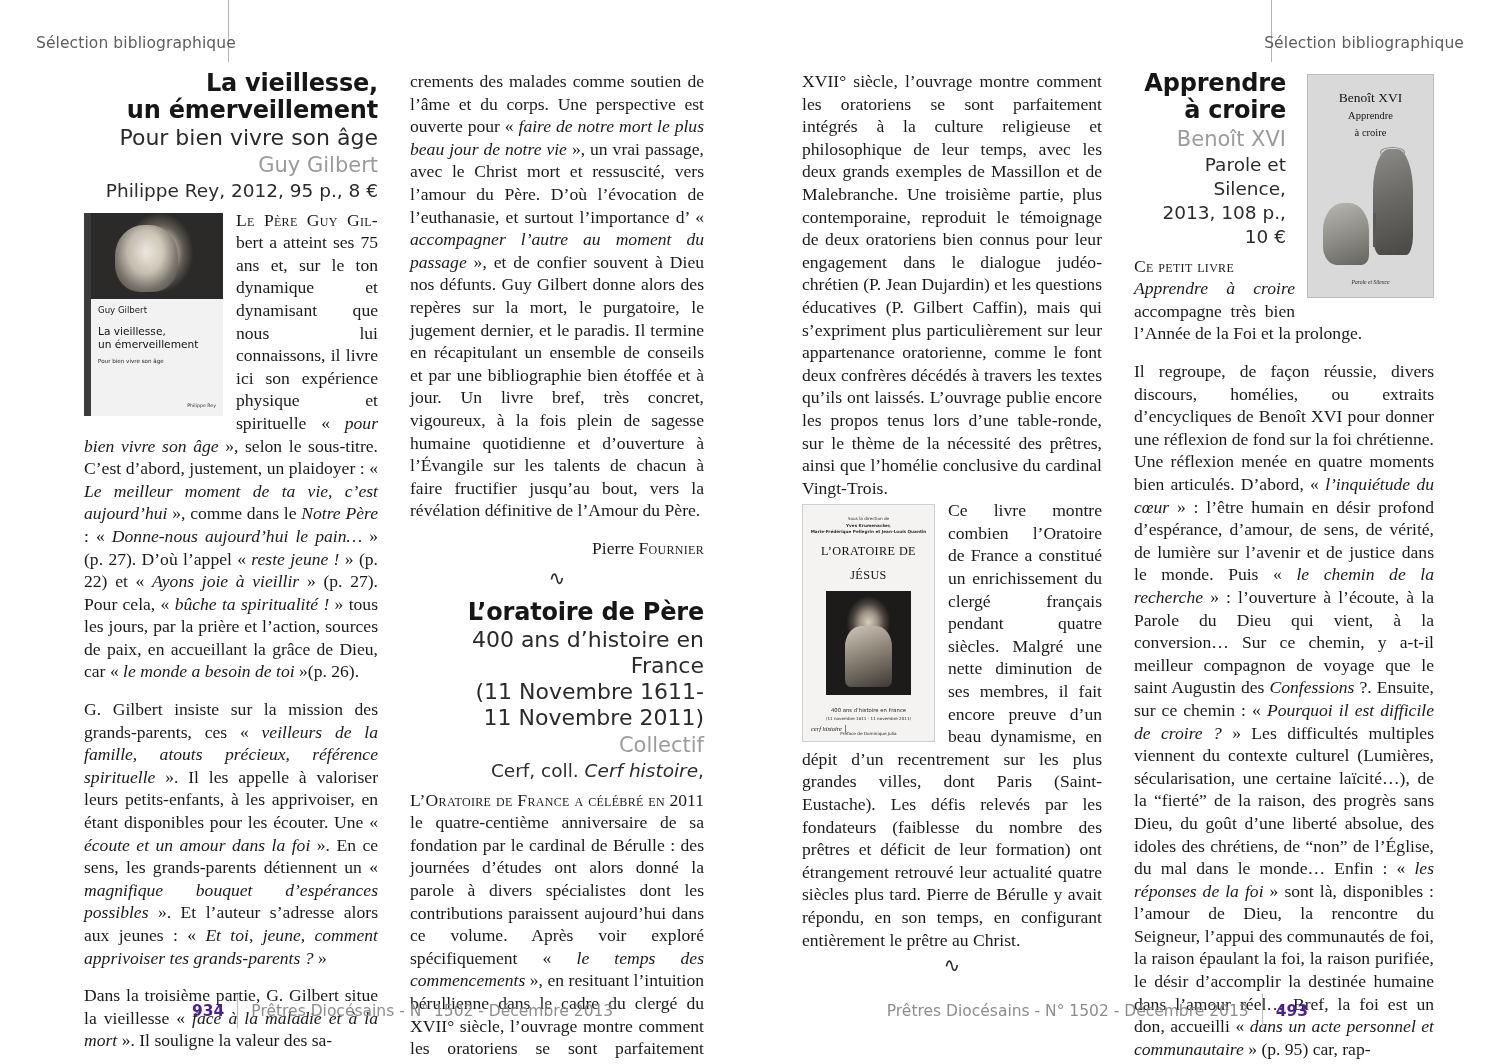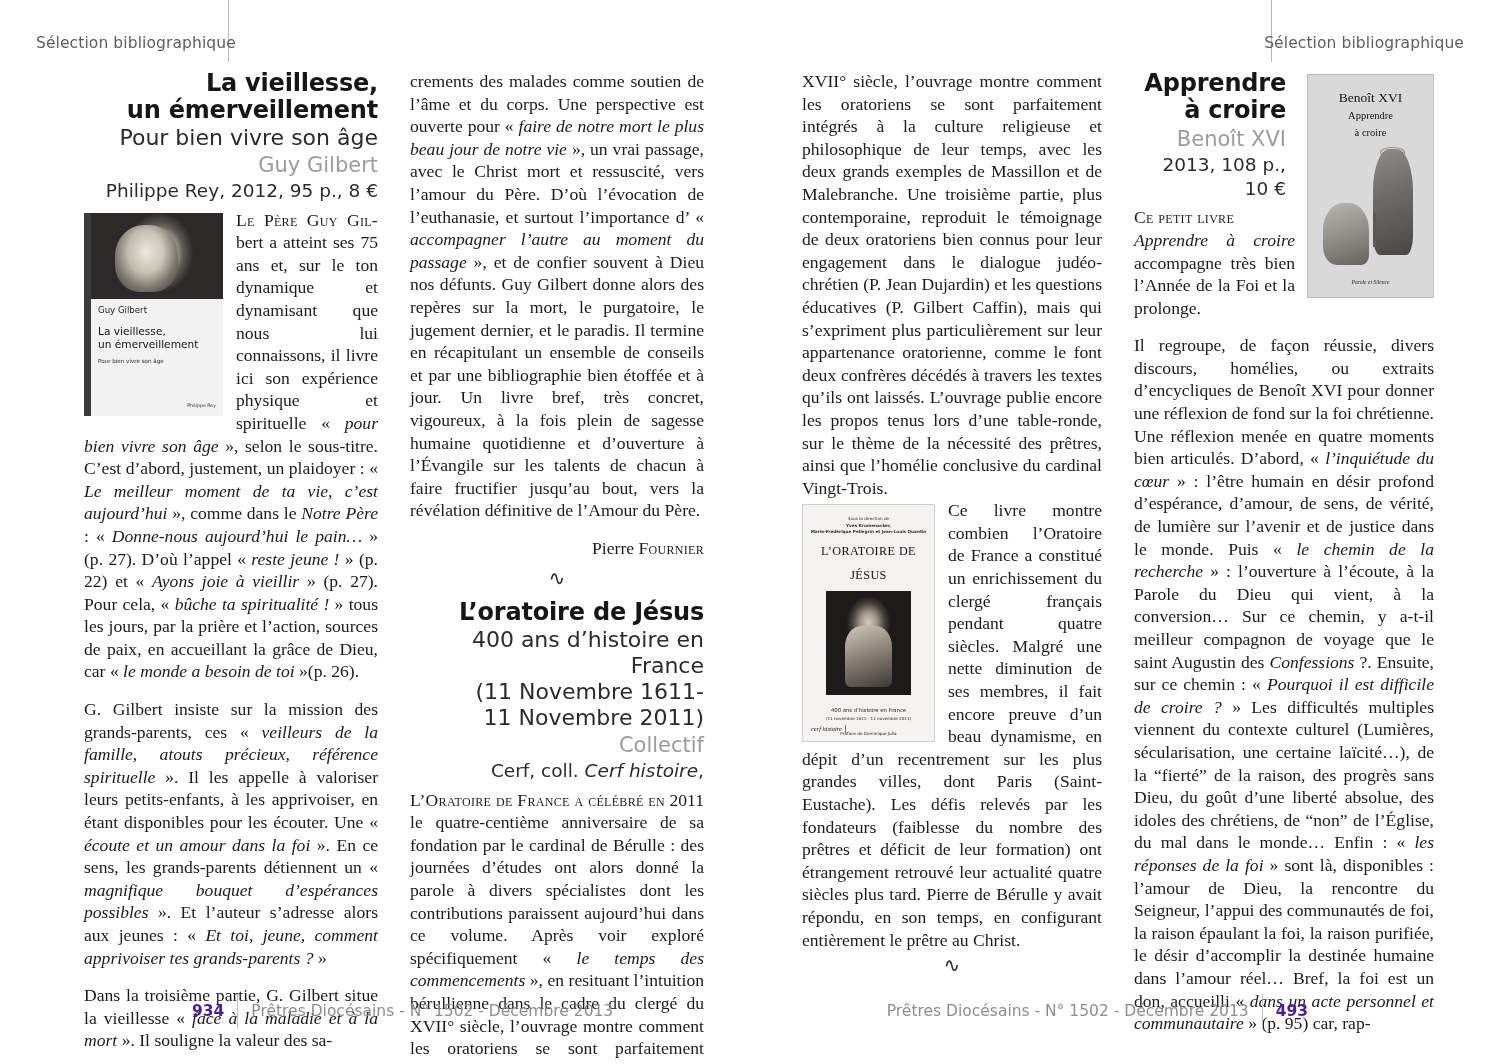--- a/index.html
+++ b/index.html
@@ -251,21 +251,21 @@
 
       <div class="col">
 
         <p><span>crements des malades comme soutien de l’âme et du corps. Une perspective est ouverte pour «&nbsp;</span><span class="it">faire de notre mort le plus beau jour de notre vie</span><span> », un vrai passage, avec le Christ mort et ressuscité, vers l’amour du Père. D’où l’évocation de l’euthanasie, et surtout l’importance d’ « </span><span class="it">accompagner l’autre au moment du passage</span><span> », et de confier souvent à Dieu nos défunts. Guy Gilbert donne alors des repères sur la mort, le purgatoire, le jugement dernier, et le paradis. Il termine en récapitulant un ensemble de conseils et par une bibliographie bien étoffée et à jour. Un livre bref, très concret, vigoureux, à la fois plein de sagesse humaine quotidienne et d’ouverture à l’Évangile sur les talents de chacun à faire fructifier jusqu’au bout, vers la révélation définitive de l’Amour du Père.</span></p>
 
         <p class="sig"><span>Pierre </span><span class="sc">Fournier</span></p>
 
         <div class="orn">∿</div>
 
         <div class="bookhead">
-          <div class="bk-title">L’oratoire de Jésus</div>
+          <div class="bk-title">L’oratoire de Père</div>
           <div class="bk-sub">400 ans d’histoire en France</div>
           <div class="bk-sub">(11 Novembre 1611-</div>
           <div class="bk-sub">11 Novembre 2011)</div>
           <div class="bk-author">Collectif</div>
           <div class="bk-pub"><span>Cerf, coll. </span><span class="it">Cerf histoire</span><span>,</span></div>
         </div>
 
         <p><span class="sc">L’Oratoire de France a célébré en</span><span> 2011 le quatre-centième anniversaire de sa fondation par le cardinal de Bérulle : des journées d’études ont alors donné la parole à  divers spécialistes dont les contributions paraissent aujourd’hui dans ce volume. Après voir exploré spécifiquement « </span><span class="it">le temps des commencements</span><span> », en resituant l’intuition bérullienne dans le cadre du clergé du XVII° siècle, l’ouvrage montre comment les oratoriens se sont parfaitement intégrés à la culture religieuse et philosophique de leur temps, avec les deux grands exemples de Massillon et de Malebranche. Une troisième partie, plus contemporaine, reproduit le témoignage de deux oratoriens bien connus pour leur engagement dans le dialogue judéo-chrétien (P. Jean Dujardin) et les questions éducatives (P. Gilbert Caffin), mais qui s’expriment plus particulièrement sur leur appartenance oratorienne, comme le font deux confrères décédés à travers les textes qu’ils ont laissés. L’ouvrage publie encore les propos tenus lors d’une table-ronde, sur le thème de la nécessité des prêtres, ainsi que l’homélie conclusive du cardinal Vingt-Trois.</span></p>
       </div>
 
@@ -324,20 +324,21 @@
             <div class="fig2"></div>
             <div class="key"></div>
           </div>
           <div class="b-ed">Parole et Silence</div>
         </div>
 
         <div class="bookhead narrow">
           <div class="bk-title">Apprendre</div>
           <div class="bk-title">à croire</div>
           <div class="bk-author">Benoît XVI</div>
+          <div class="bk-pub">Parole et Silence,</div>
           <div class="bk-pub">2013, 108 p., 10 €</div>
         </div>
 
         <p><span class="sc">Ce petit livre</span><br><span class="it">Apprendre à croire</span><span> accompagne très bien l’Année de la Foi et la prolonge.</span></p>
 
         <p><span>Il regroupe, de façon réussie, divers discours, homélies, ou extraits d’encycliques de Benoît XVI pour donner une réflexion de fond sur la foi chrétienne. Une réflexion menée en quatre moments bien articulés. D’abord, « </span><span class="it">l’inquiétude du cœur</span><span> » : l’être humain en désir profond d’espérance, d’amour, de sens, de vérité, de lumière sur l’avenir et de justice dans le monde. Puis « </span><span class="it">le chemin de la recherche</span><span> » : l’ouverture à l’écoute, à la Parole du Dieu qui vient, à la conversion… Sur ce chemin, y a-t-il meilleur compagnon de voyage que le saint Augustin des </span><span class="it">Confessions</span><span> ?. Ensuite, sur ce chemin : « </span><span class="it">Pourquoi il est difficile de croire ?</span><span> » Les difficultés multiples viennent du contexte culturel (Lumières, sécularisation, une certaine laïcité…), de la “fierté” de la raison, des progrès sans Dieu, du goût d’une liberté absolue, des idoles des chrétiens, de “non” de l’Église, du mal dans le monde… Enfin : « </span><span class="it">les réponses de la foi</span><span> » sont là, disponibles : l’amour de Dieu, la rencontre du Seigneur, l’appui des communautés de foi, la raison épaulant la foi, la raison purifiée, le désir d’accomplir la destinée humaine dans l’amour réel… Bref, la foi est un don, accueilli « </span><span class="it">dans un acte personnel et communautaire</span><span> » (p. 95) car, rap-</span></p>
       </div>
 
     </div>
 

